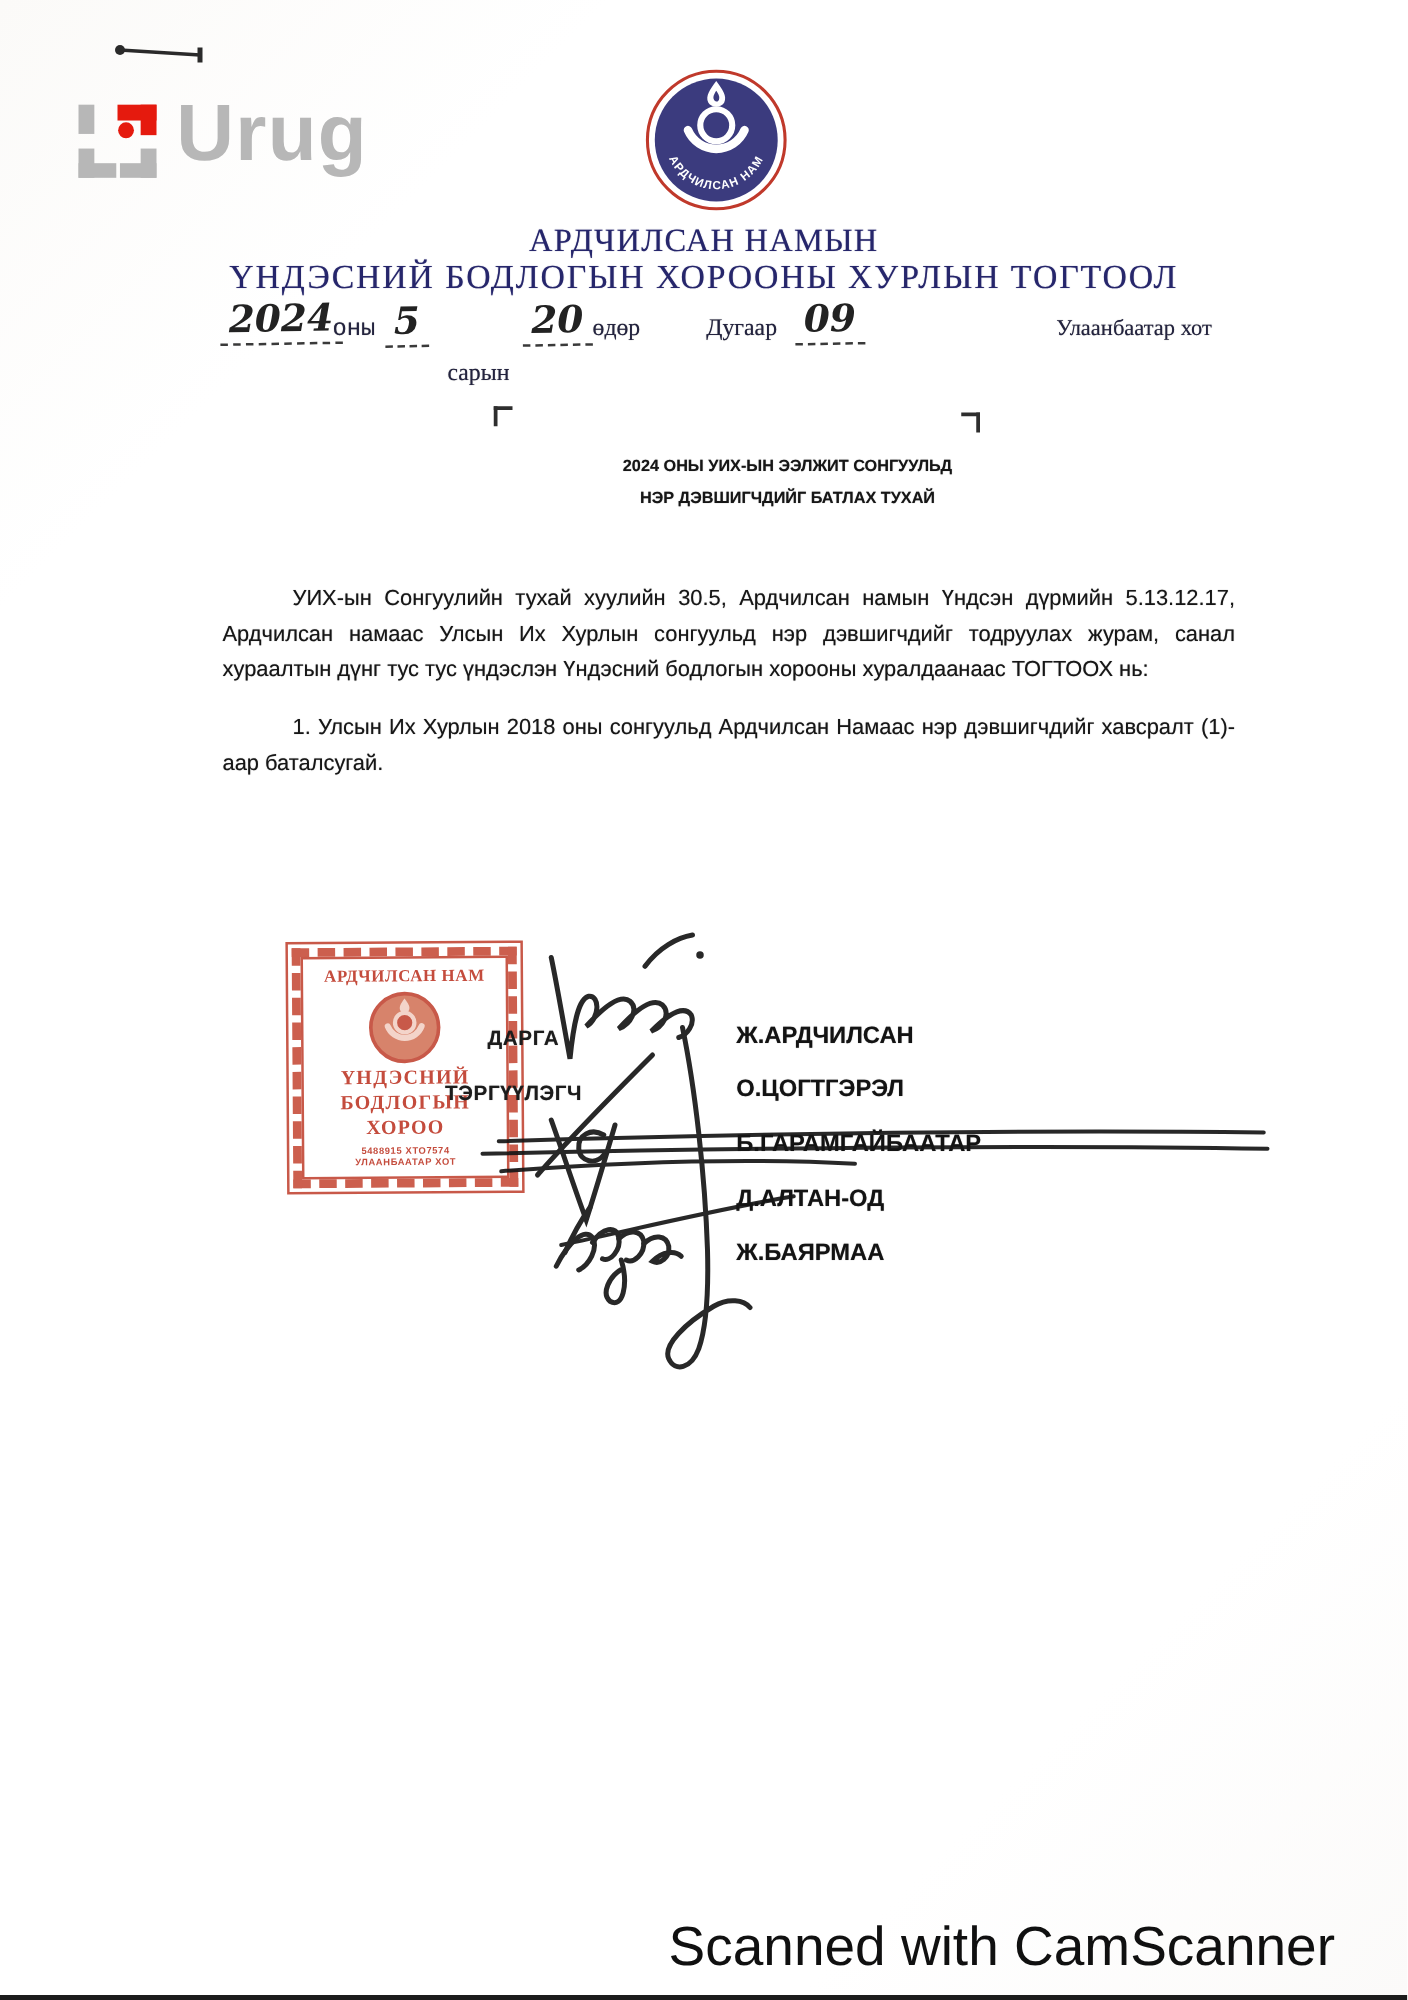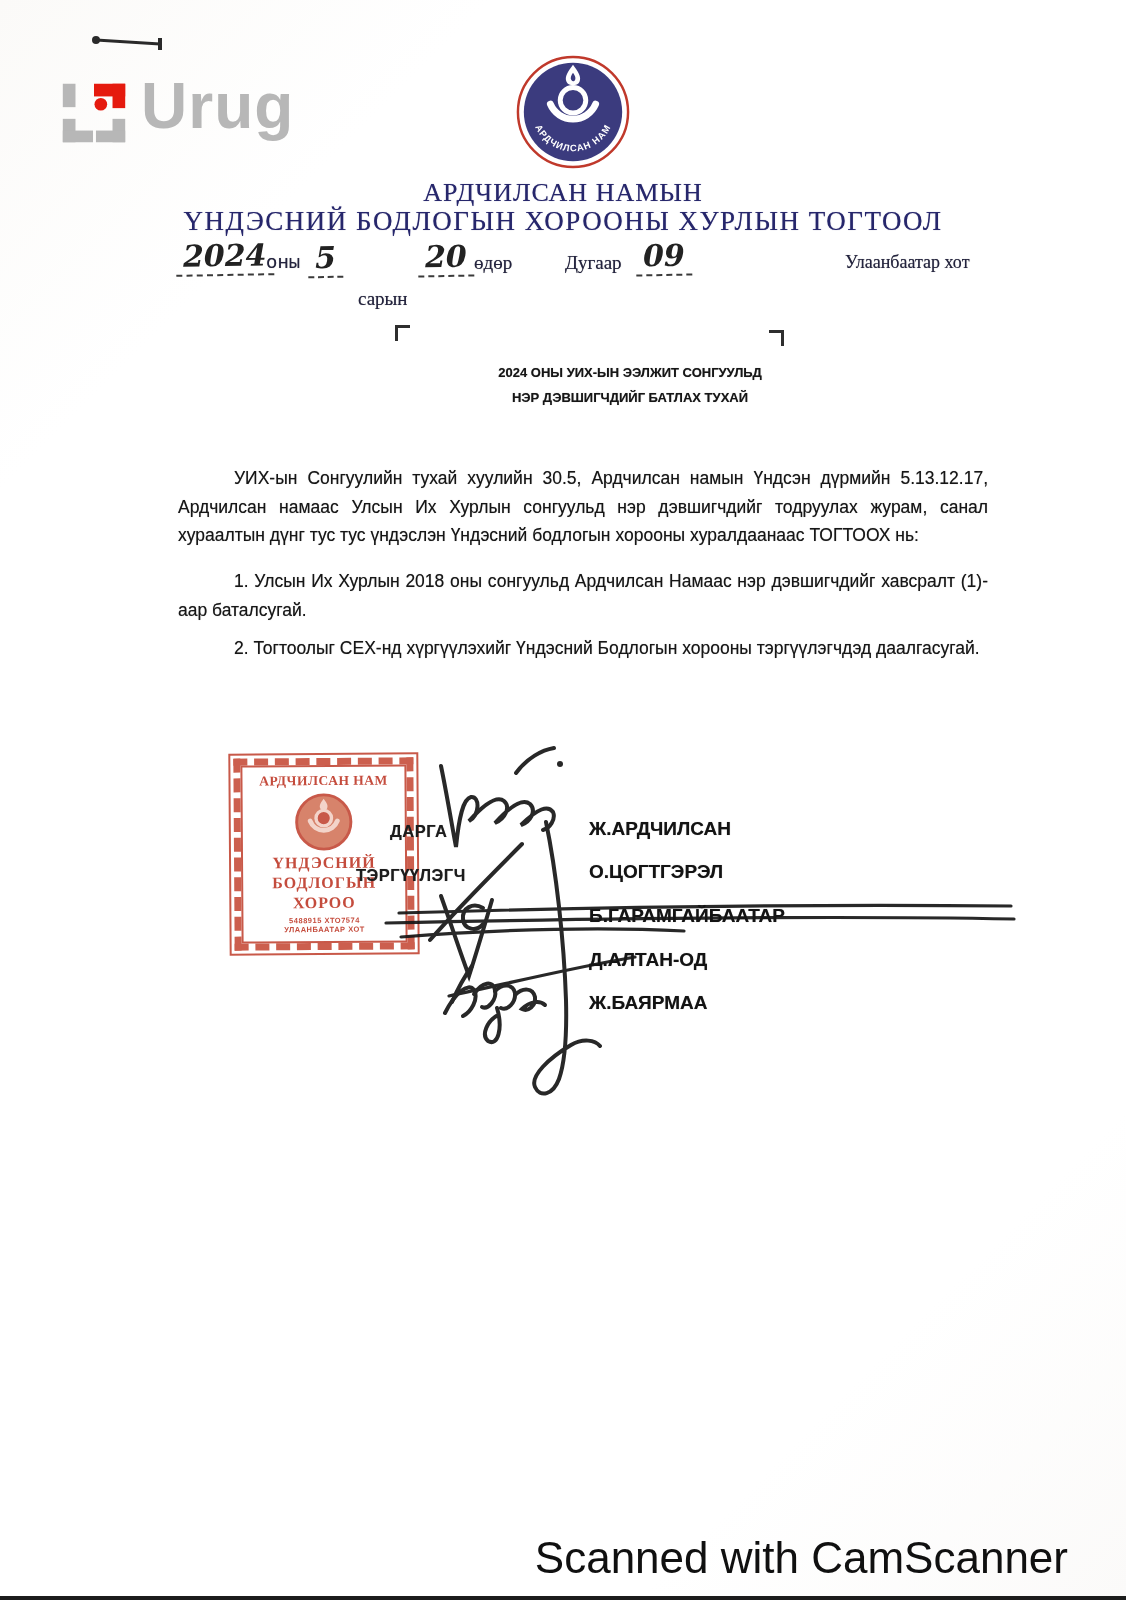--- a/index.html
+++ b/index.html
@@ -99,21 +99,20 @@
   <div class="abs cmarkL" style="left:395px;top:325px;"></div>
   <div class="abs cmarkR" style="left:769px;top:330px;"></div>
 
   <div class="abs title soft" style="left:340px;top:360px;width:580px;">
     <div>2024 ОНЫ УИХ-ЫН ЭЭЛЖИТ СОНГУУЛЬД</div>
     <div>НЭР ДЭВШИГЧДИЙГ БАТЛАХ ТУХАЙ</div>
   </div>
 
   <div class="abs para indent soft" style="left:178px;top:464px;">УИХ-ын Сонгуулийн тухай хуулийн 30.5, Ардчилсан намын Үндсэн дүрмийн 5.13.12.17, Ардчилсан намаас Улсын Их Хурлын сонгуульд нэр дэвшигчдийг тодруулах журам, санал хураалтын дүнг тус тус үндэслэн Үндэсний бодлогын хорооны хуралдаанаас ТОГТООХ нь:</div>
   <div class="abs para indent soft" style="left:178px;top:567px;">1. Улсын Их Хурлын 2018 оны сонгуульд Ардчилсан Намаас нэр дэвшигчдийг хавсралт (1)-аар баталсугай.</div>
-  <div class="abs para indent soft" style="left:178px;top:634px;">2. Тогтоолыг СЕХ-нд хүргүүлэхийг Үндэсний Бодлогын хорооны тэргүүлэгчдэд даалгасугай.</div>
 
   <div class="abs stamp" style="left:229px;top:753px;">
     <div class="stamp-band">
       <div class="stamp-inner">
         <div class="stamp-top">АРДЧИЛСАН НАМ</div>
         <svg width="62" height="62" viewBox="0 0 64 64" style="margin:2px auto 0;">
           <circle cx="32" cy="32" r="28" fill="#d4795f" stroke="#c44b3a" stroke-width="3"></circle>
           <path d="M32,8 C29,12 27,15 28.5,18 C30,21 34,21 35.5,18 C37,15 35,12 32,8 Z" fill="#f3d1c6"></path>
           <circle cx="32" cy="28" r="8" fill="#c44b3a" stroke="#f3d1c6" stroke-width="3.5"></circle>
           <path d="M18,31 A 15,15 0 0 0 46,31" fill="none" stroke="#f3d1c6" stroke-width="5" stroke-linecap="round"></path>

